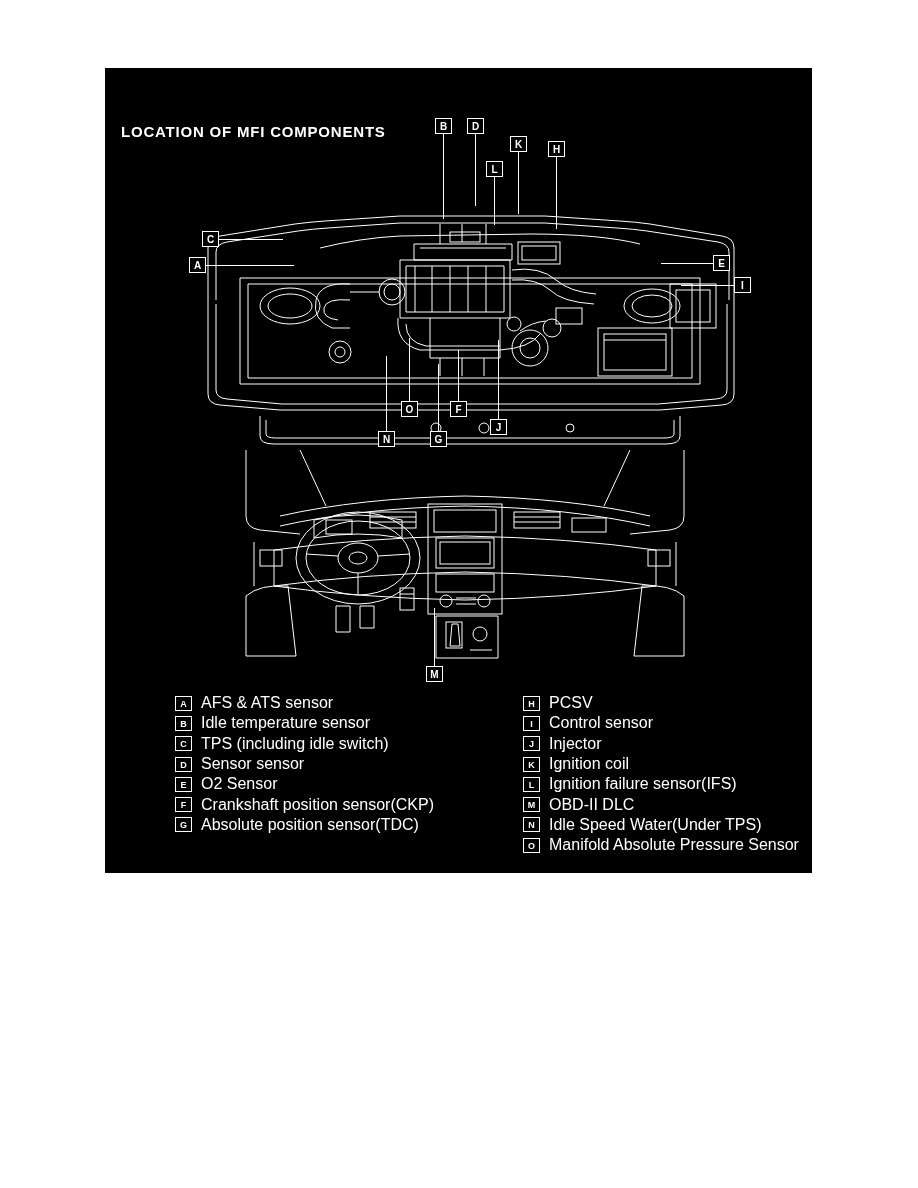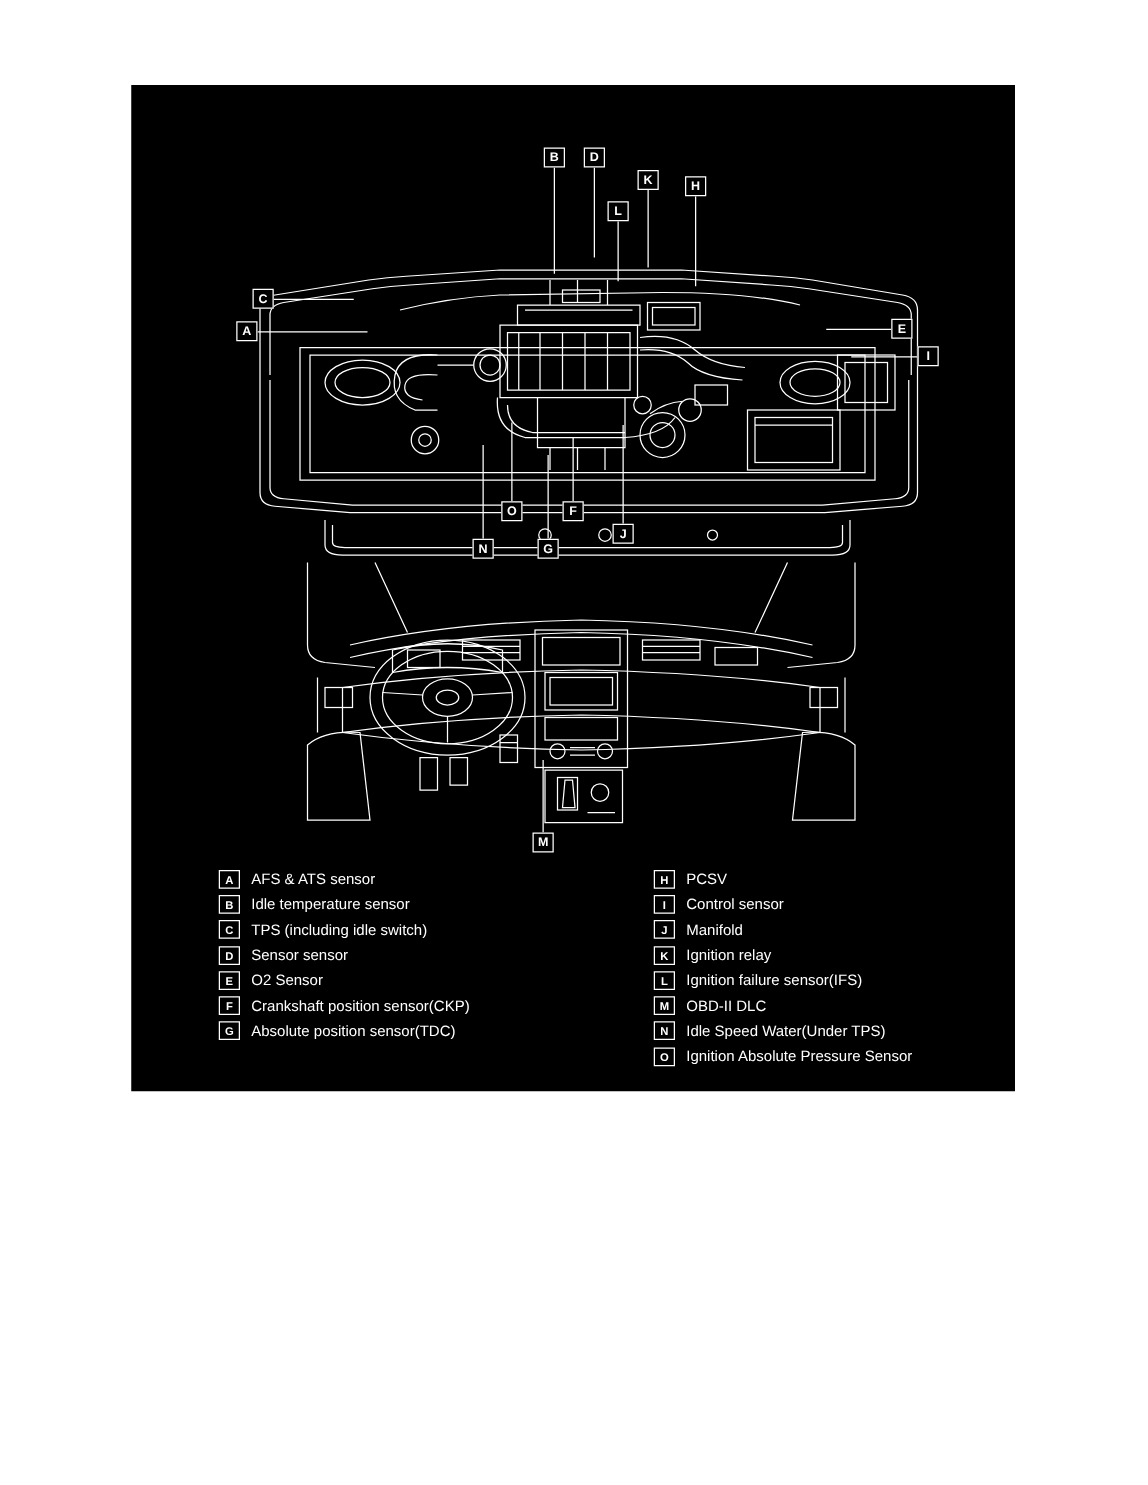--- a/index.html
+++ b/index.html
@@ -83,36 +83,37 @@
     border: 1px solid #ffffff;
     font-size: 9px;
     font-weight: bold;
     line-height: 15px;
     text-align: center;
     box-sizing: border-box;
     flex: none;
     margin-right: 9px;
   }
   .legend-label {
-    font-size: 12px;
+    font-size: 16px;
     white-space: nowrap;
   }
   
   .art {
     position: absolute;
   }
   .art svg { display: block; }
 </style>
 </head>
 <body>
 
 <div class="page">
 
   <div class="figure">
 
+    <div class="fig-title">LOCATION OF MFI COMPONENTS</div>
 
     <div class="art" style="left:95px; top:120px;">
       <svg width="545" height="270" viewBox="0 0 545 270" fill="none" stroke="#ffffff" stroke-width="1">
 
         <path d="M8 112 L8 60 Q8 50 20 48 L95 36 Q110 34 125 33 L200 28 L345 28 L420 33 Q436 34 450 36 L522 48 Q534 50 534 60 L534 112"></path>
         <path d="M16 112 L16 64 Q16 56 27 54 L98 43 Q112 41 128 40 L200 35 L345 35 L417 40 Q433 41 447 43 L518 54 Q529 56 529 64 L529 112"></path>
 
         <path d="M8 112 L8 206 Q8 216 20 217 L80 222 L460 222 L522 217 Q534 216 534 206 L534 112"></path>
         <path d="M16 116 L16 202 Q16 210 27 211 L82 216 L458 216 L516 211 Q527 210 527 202 L527 116"></path>
 
@@ -310,40 +311,40 @@
         <div class="legend-row">
           <div class="legend-key">H</div>
           <div class="legend-label">PCSV</div>
         </div>
         <div class="legend-row">
           <div class="legend-key">I</div>
           <div class="legend-label">Control sensor</div>
         </div>
         <div class="legend-row">
           <div class="legend-key">J</div>
-          <div class="legend-label">Manifold</div>
+          <div class="legend-label">Injector</div>
         </div>
         <div class="legend-row">
           <div class="legend-key">K</div>
-          <div class="legend-label">Ignition relay</div>
+          <div class="legend-label">Ignition coil</div>
         </div>
         <div class="legend-row">
           <div class="legend-key">L</div>
           <div class="legend-label">Ignition failure sensor(IFS)</div>
         </div>
         <div class="legend-row">
           <div class="legend-key">M</div>
           <div class="legend-label">OBD-II DLC</div>
         </div>
         <div class="legend-row">
           <div class="legend-key">N</div>
           <div class="legend-label">Idle Speed Water(Under TPS)</div>
         </div>
         <div class="legend-row">
           <div class="legend-key">O</div>
-          <div class="legend-label">Ignition Absolute Pressure Sensor</div>
+          <div class="legend-label">Manifold Absolute Pressure Sensor</div>
         </div>
       </div>
 
     </div>
 
   </div>
 </div>
 
 </body></html>

